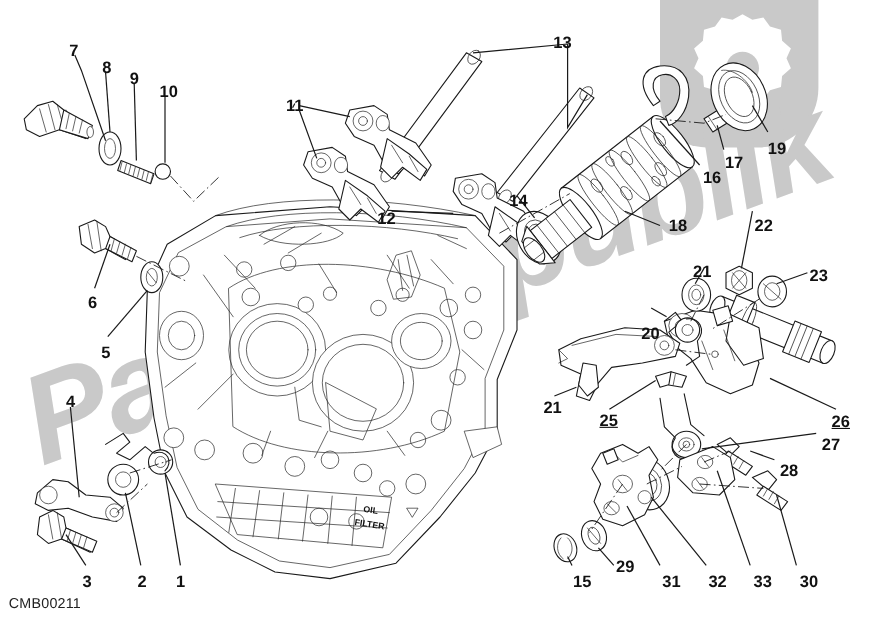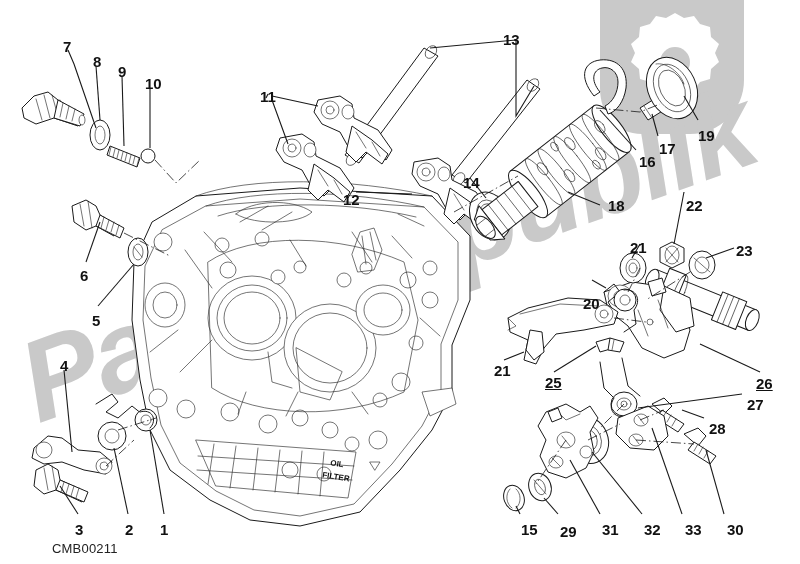--- a/index.html
+++ b/index.html
@@ -4,21 +4,21 @@
 <style>
   html,body{margin:0;padding:0;background:#fff;}
   body{width:800px;height:564px;overflow:hidden;
        font-family:"Liberation Sans", sans-serif;color:#000;}
   #sheet{position:relative;width:800px;height:564px;background:#ffffff;}
   #art{position:absolute;left:0;top:0;width:800px;height:564px;}
   .lbl{position:absolute;font-family:"Liberation Sans", sans-serif;
        font-size:15px;font-weight:bold;color:#111;line-height:1;
        letter-spacing:0px;white-space:nowrap;}
   #code{position:absolute;left:8px;top:542px;font-size:13px;
-        font-weight:normal;color:#222;letter-spacing:.2px;margin-left:44px;}
+        font-weight:normal;color:#222;letter-spacing:.2px;}
   .wm{position:absolute;pointer-events:none;}
 </style>
 </head>
 <body>
 
 <div id="sheet">
 
   <svg id="art" viewBox="0 0 800 564">
     <defs>
       <style>
@@ -487,21 +487,21 @@
       <div class="lbl" style="left: 583px; top: 279px; margin-top: 17px;">20</div>
       <div class="lbl" style="left: 494px; top: 363px;">21</div>
       <div class="lbl" style="left: 545px; top: 375px; text-decoration: underline;">25</div>
       <div class="lbl" style="left: 756px; top: 376px; text-decoration: underline;">26</div>
       <div class="lbl" style="left: 747px; top: 397px;">27</div>
       <div class="lbl" style="left: 709px; top: 421px;">28</div>
       <div class="lbl" style="left: 727px; top: 522px;">30</div>
       <div class="lbl" style="left: 685px; top: 522px;">33</div>
       <div class="lbl" style="left: 644px; top: 522px;">32</div>
       <div class="lbl" style="left: 602px; top: 522px;">31</div>
-      <div class="lbl" style="left: 560px; top: 524px;">29</div>
+      <div class="lbl" style="left: 560px; top: 508px;">29</div>
       <div class="lbl" style="left: 521px; top: 522px;">15</div>
       <div class="lbl" style="left: 80px; top: 268px;">6</div>
       <div class="lbl" style="left: 92px; top: 313px;">5</div>
       <div class="lbl" style="left: 60px; top: 358px;">4</div>
       <div class="lbl" style="left: 75px; top: 522px;">3</div>
       <div class="lbl" style="left: 125px; top: 522px;">2</div>
       <div class="lbl" style="left: 160px; top: 522px;">1</div>
     </div>
 
   <div id="code" class="lbl">CMB00211</div>

